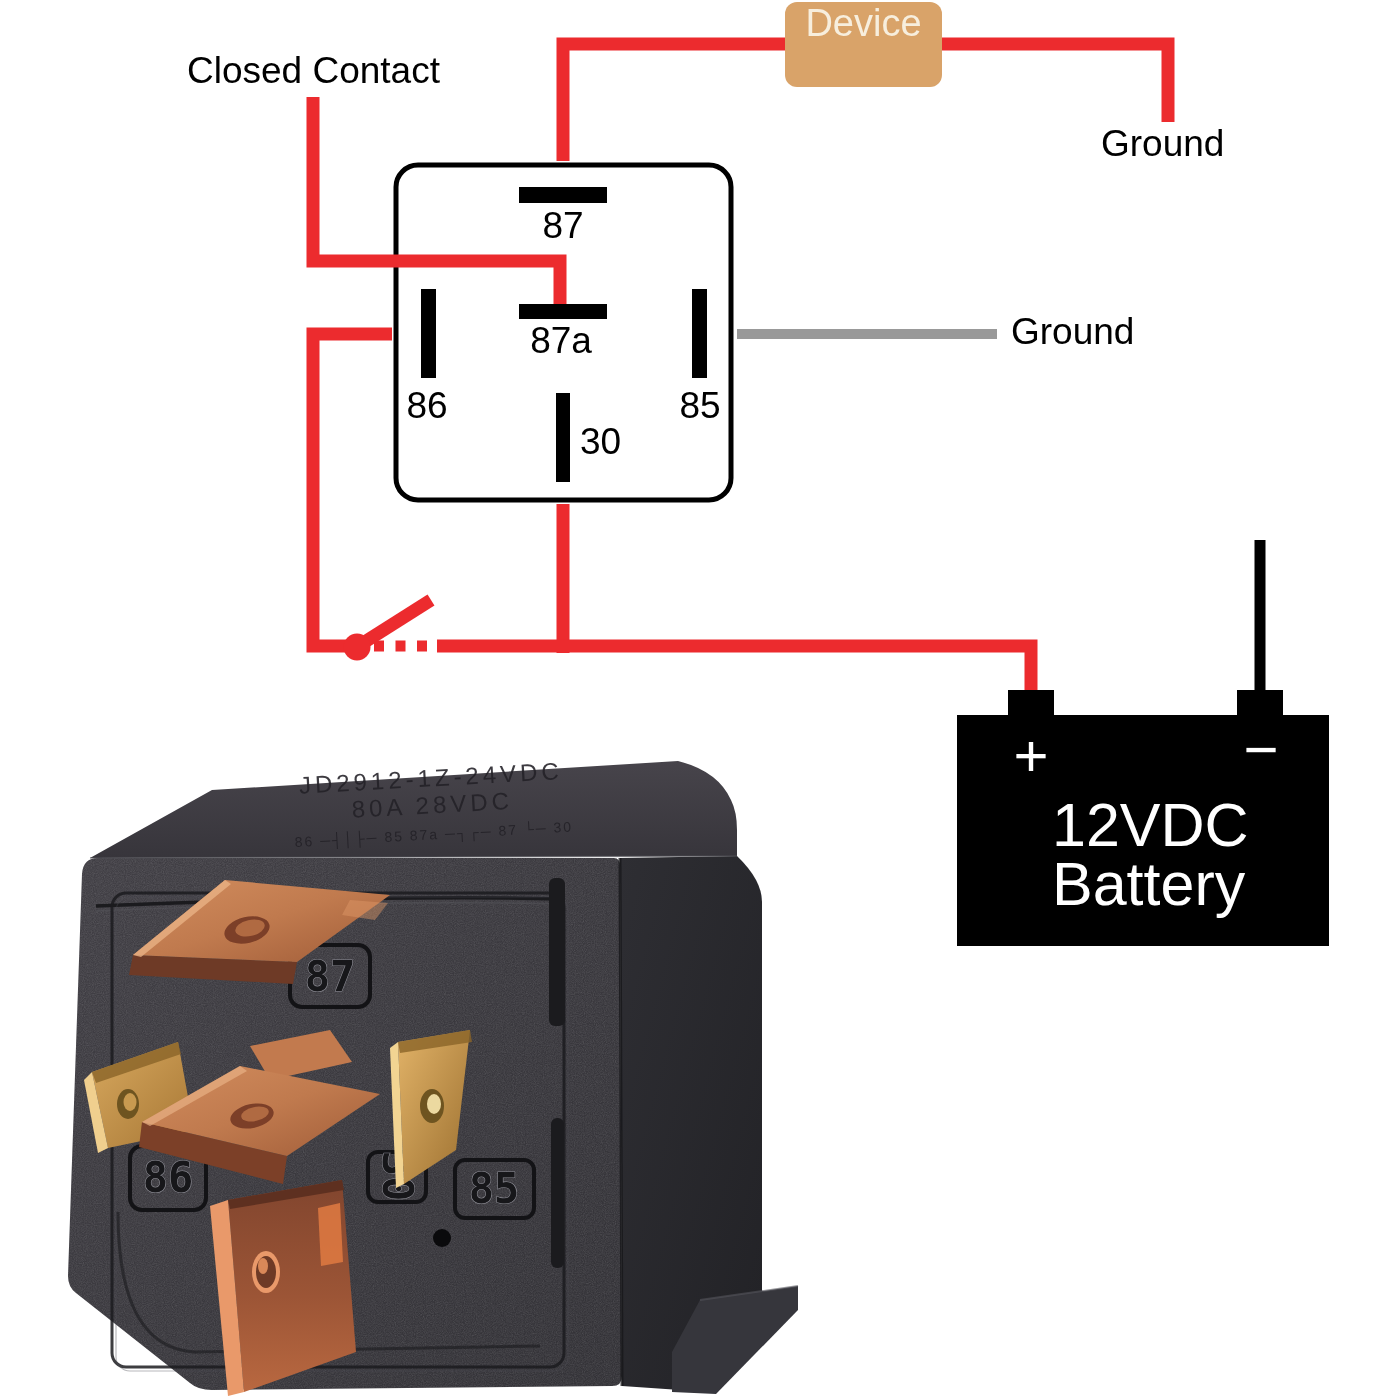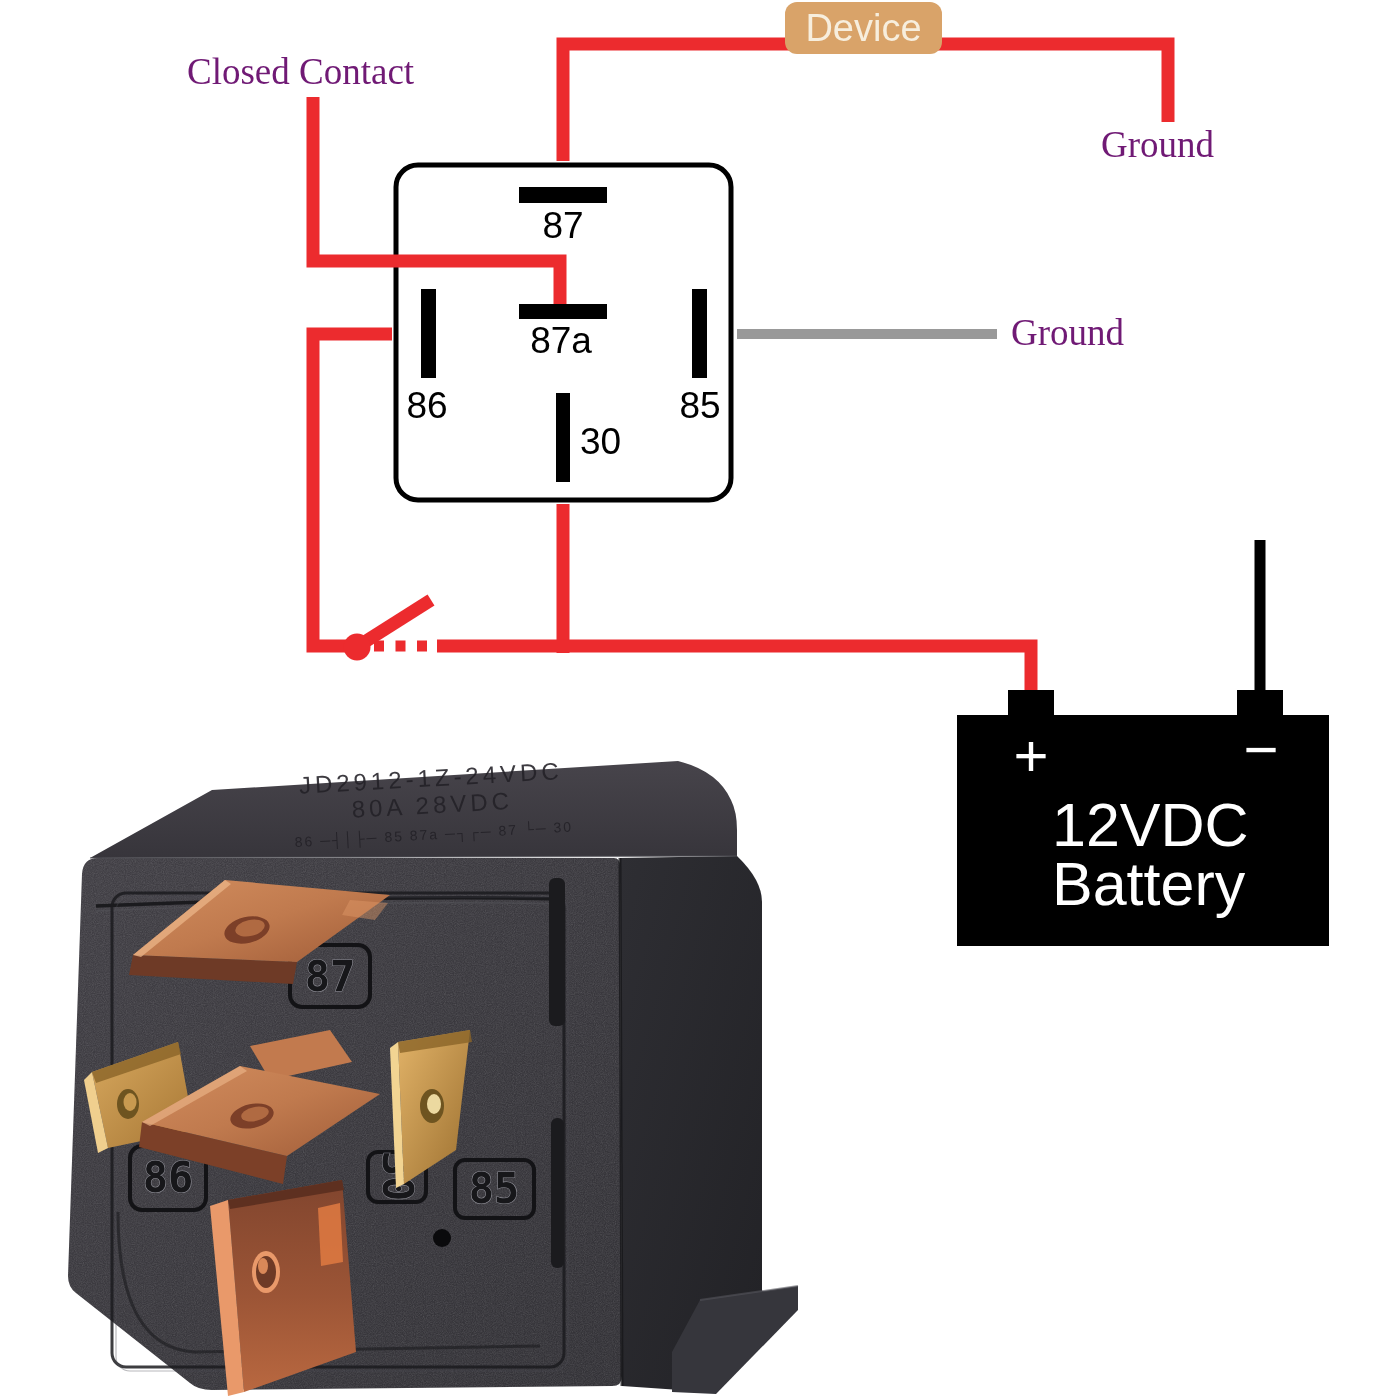--- a/index.html
+++ b/index.html
@@ -1,21 +1,21 @@
 <!DOCTYPE html>
 <html><head>
 <meta charset="utf-8">
 <style>
   html,body{margin:0;padding:0;background:#fff;}
   #canvas{position:relative;width:1398px;height:1398px;background:#fff;overflow:hidden;
           font-family:"Liberation Sans","DejaVu Sans",sans-serif;}
   #scene{position:absolute;left:0;top:0;}
-  .lbl{position:absolute;color:#701a75;font-size:37px;white-space:nowrap;font-family:Liberation Serif, serif;}
-  #device-box{position:absolute;left:785px;top:2px;width:157px;height:52px;border-radius:12px;
-              display:flex;align-items:center;justify-content:center;}
+  .lbl{position:absolute;color:#000000;font-size:37px;white-space:nowrap;}
+  #device-box{position:absolute;left:785px;top:2px;width:157px;height:85px;border-radius:12px;
+              display:flex;justify-content:center;}
   #device-box span{font-size:38px;}
   svg text{font-family:"Liberation Sans","DejaVu Sans",sans-serif;}
   .schpin{font-size:37px;fill:#000;}
   .batxt{fill:#ffffff;}
   .phlbl{font-family:"DejaVu Sans Mono",monospace;font-weight:bold;font-size:42px;
          fill:#17171a;stroke:#8e8e96;stroke-width:1.1;paint-order:stroke;}
   .toptx{fill:#232127;opacity:.88;}
 </style>
 </head>
 <body>

